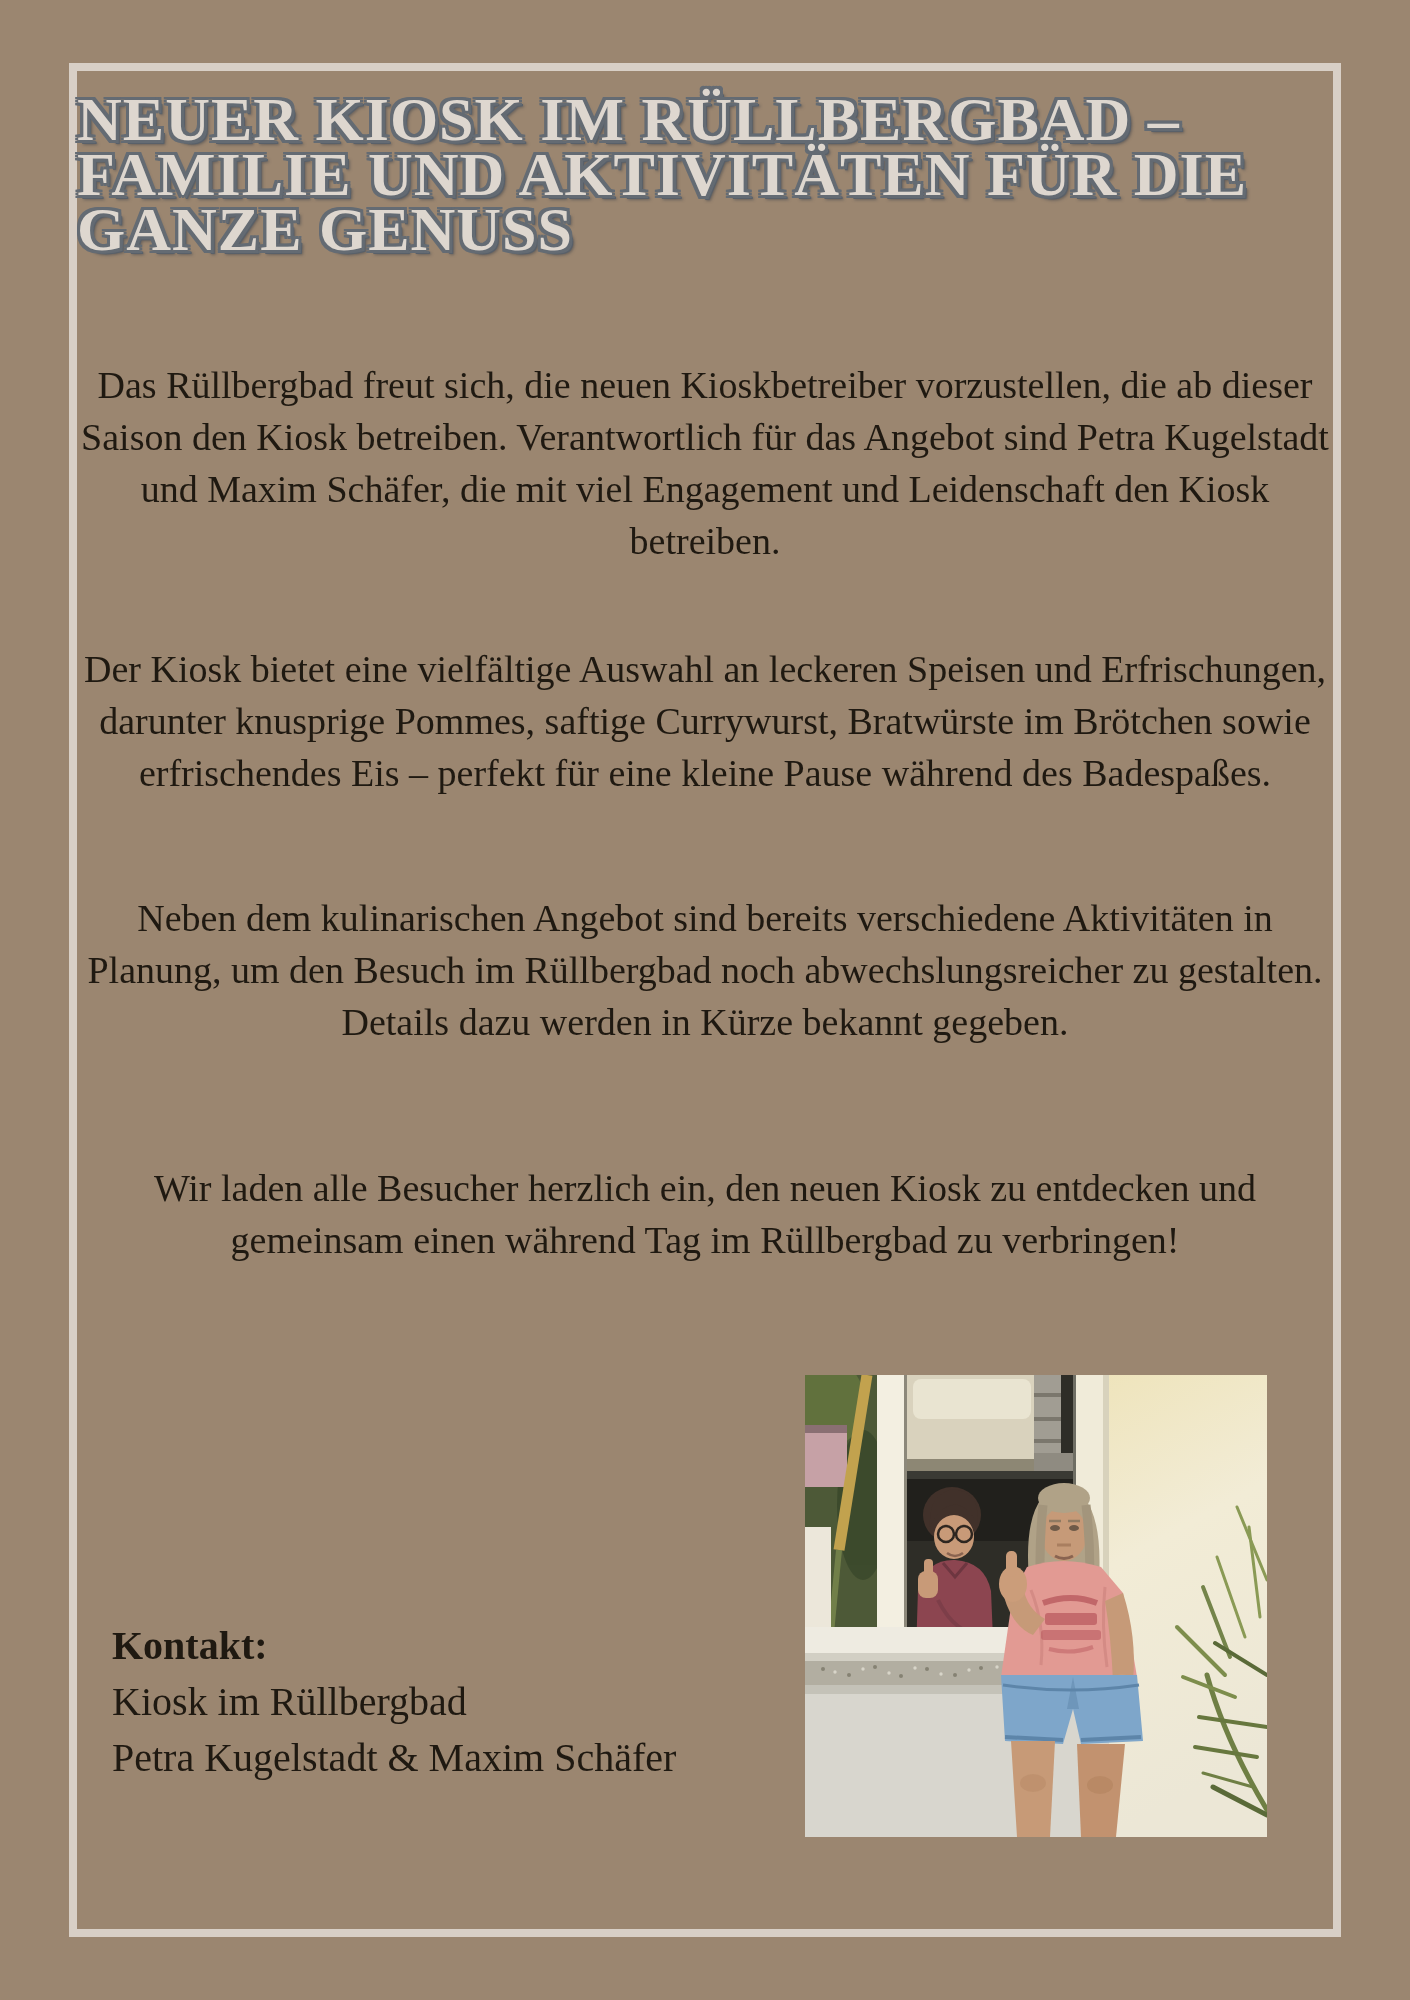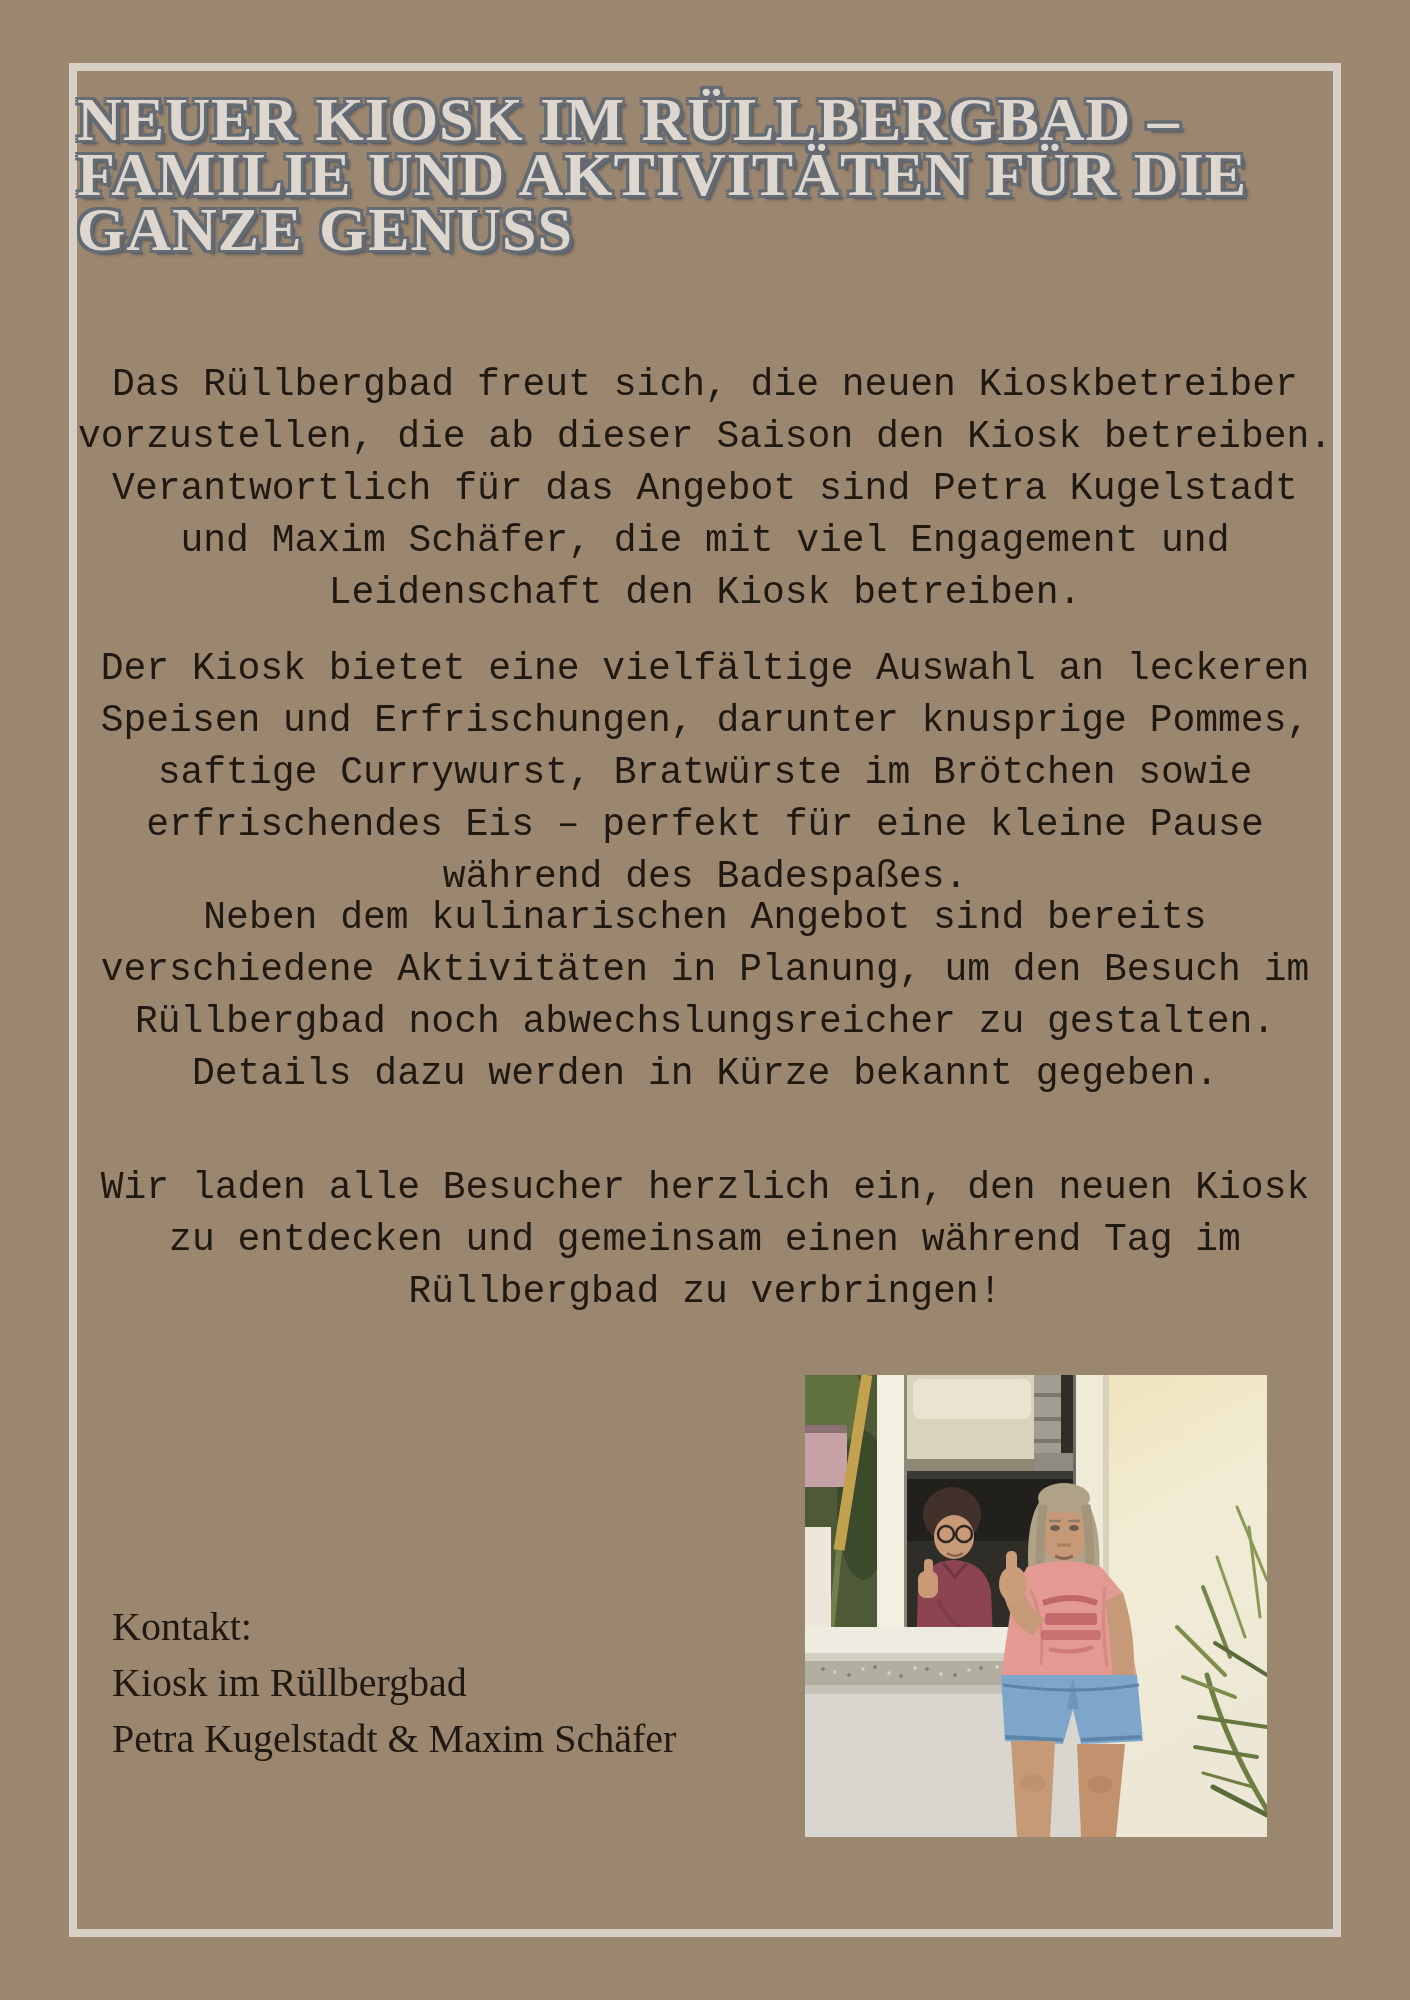--- a/index.html
+++ b/index.html
@@ -36,34 +36,33 @@
       4px 4px 0 #596069,5px 5px 3px rgba(58,64,72,0.55);
   }
   .para{
     position:absolute;
     left:75px;width:1260px;
     margin:0;
     text-align:center;
     font-size:38px;
     line-height:52px;
     color:#1f1911;
-    font-family:Liberation Mono, monospace;
   }
   .para-1{top:359px;}
   .para-2{top:621px;margin-top:22px;}
   .para-3{top:892px;}
   .para-4{top:1162px;}
   .contact{
     position:absolute;
     left:112px;top:1599px;
     font-size:40px;
     line-height:56px;
     color:#1f1911;
   }
-  .contact-label{font-weight:400;}
+  .contact-label{font-weight:700;margin-top:19px;}
   .photo{
     position:absolute;
     left:805px;top:1375px;
     width:462px;height:462px;
   }
 </style>
 </head>
 <body>
 
 <div class="page">

